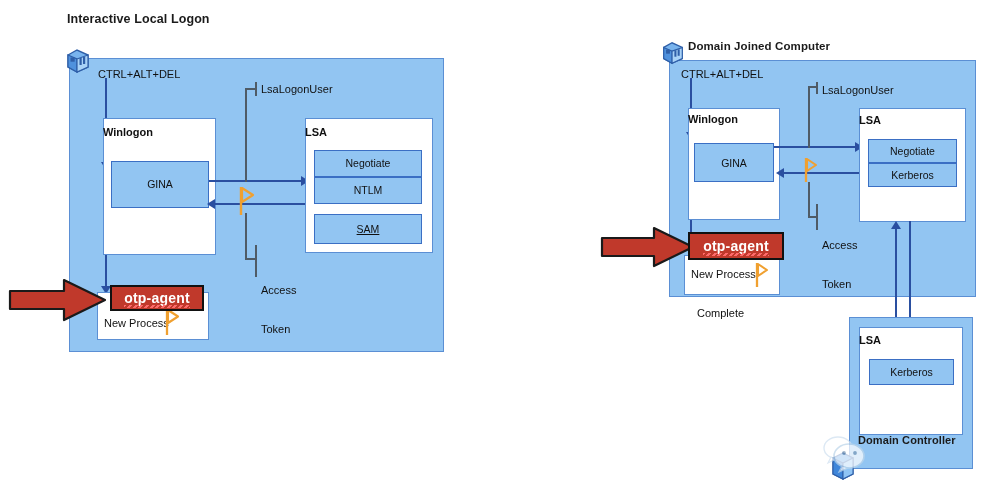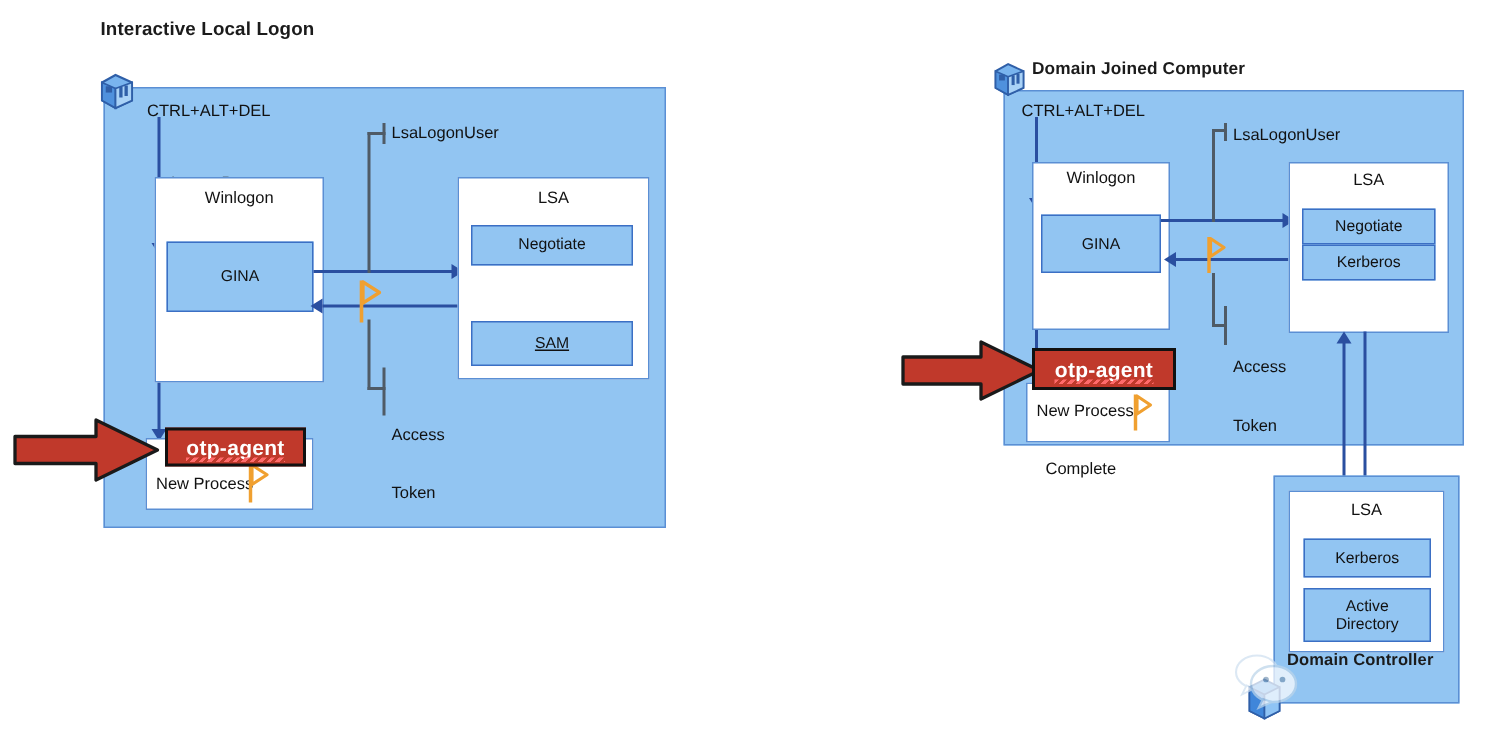--- a/index.html
+++ b/index.html
@@ -9,21 +9,21 @@
   .canvas{position:absolute;left:0;top:0;width:1000px;height:492px;}
 
   
   .abs{position:absolute;box-sizing:border-box;}
   .title{font-size:12.5px;font-weight:bold;color:#1b1b1b;letter-spacing:.1px;white-space:nowrap;}
 
   .outer-box{background:#92c5f2;border:1px solid #5b8fd4;}
   .white-box{background:#ffffff;border:1px solid #5b8fd4;}
   .blue-box{background:#92c5f2;border:1px solid #3b6fc4;}
 
-  .box-title{font-size:11px;font-weight:normal;color:#111;text-align:center;white-space:nowrap;}
+  .box-title{font-size:11px;font-weight:bold;color:#111;white-space:nowrap;}
   .box-label{font-size:10.5px;color:#111;text-align:center;white-space:nowrap;line-height:1.15;}
   .note{font-size:11px;color:#111;line-height:1.18;white-space:pre;}
   .note-nowrap{font-size:11px;color:#111;white-space:nowrap;}
 
   
   .vline{background:#2a4fa0;}
   .hline{background:#2a4fa0;}
   .gline{background:#4f5b66;}
 
   
@@ -111,20 +111,23 @@
     <div>Access</div>
     <div>Token</div>
   </div>
 
   <div class="abs white-box" style="left:305px;top:118px;width:128px;height:135px;"></div>
   <div class="abs box-title" style="left:305px;top:126px;width:128px;">LSA</div>
 
   <div class="abs blue-box" style="left:314px;top:150px;width:108px;height:27px;">
     <div class="box-label" style="line-height:25px;">Negotiate</div>
   </div>
+  <div class="abs blue-box" style="left:314px;top:177px;width:108px;height:27px;">
+    <div class="box-label" style="line-height:25px;">NTLM</div>
+  </div>
   <div class="abs blue-box" style="left:314px;top:214px;width:108px;height:30px;">
     <div class="box-label" style="line-height:28px;text-decoration:underline;">SAM</div>
   </div>
 
   <div class="abs note" style="left:114px;top:261px;">
     <div>Logon Process</div>
     <div>Complete</div>
   </div>
 
   <div class="abs white-box" style="left:97px;top:292px;width:112px;height:48px;"></div>
@@ -221,26 +224,20 @@
   <div class="abs ar-down" style="left:905px;top:320px;"></div>
 
   <div class="abs outer-box" style="left:849px;top:317px;width:124px;height:152px;"></div>
 
   <div class="abs white-box" style="left:859px;top:327px;width:104px;height:108px;"></div>
   <div class="abs box-title" style="left:859px;top:334px;width:104px;">LSA</div>
 
   <div class="abs blue-box" style="left:869px;top:359px;width:85px;height:26px;">
     <div class="box-label" style="line-height:24px;">Kerberos</div>
   </div>
-  <div class="abs blue-box" style="left:869px;top:392px;width:85px;height:36px;">
-    <div class="box-label" style="padding-top:5px;">
-      <div>Active</div>
-      <div>Directory</div>
-    </div>
-  </div>
 
   <div class="abs" style="left:829px;top:448px;width:28px;height:32px;z-index:14;">
     <svg width="28" height="32" viewBox="0 0 28 32">
       <path d="M4 10 L14 5 L24 10 L24 26 L14 31 L4 26 Z" fill="#5ba3ec" stroke="#2f5fa8" stroke-width="1.3"></path>
       <path d="M4 10 L14 15 L14 31 L4 26 Z" fill="#3f86da" stroke="#2f5fa8" stroke-width="1.1"></path>
       <path d="M14 15 L24 10 L24 26 L14 31 Z" fill="#8fc4f5" stroke="#2f5fa8" stroke-width="1.1"></path>
     </svg>
   </div>
   <div class="abs title" style="left:858px;top:434px;font-size:11px;">Domain Controller</div>
 

